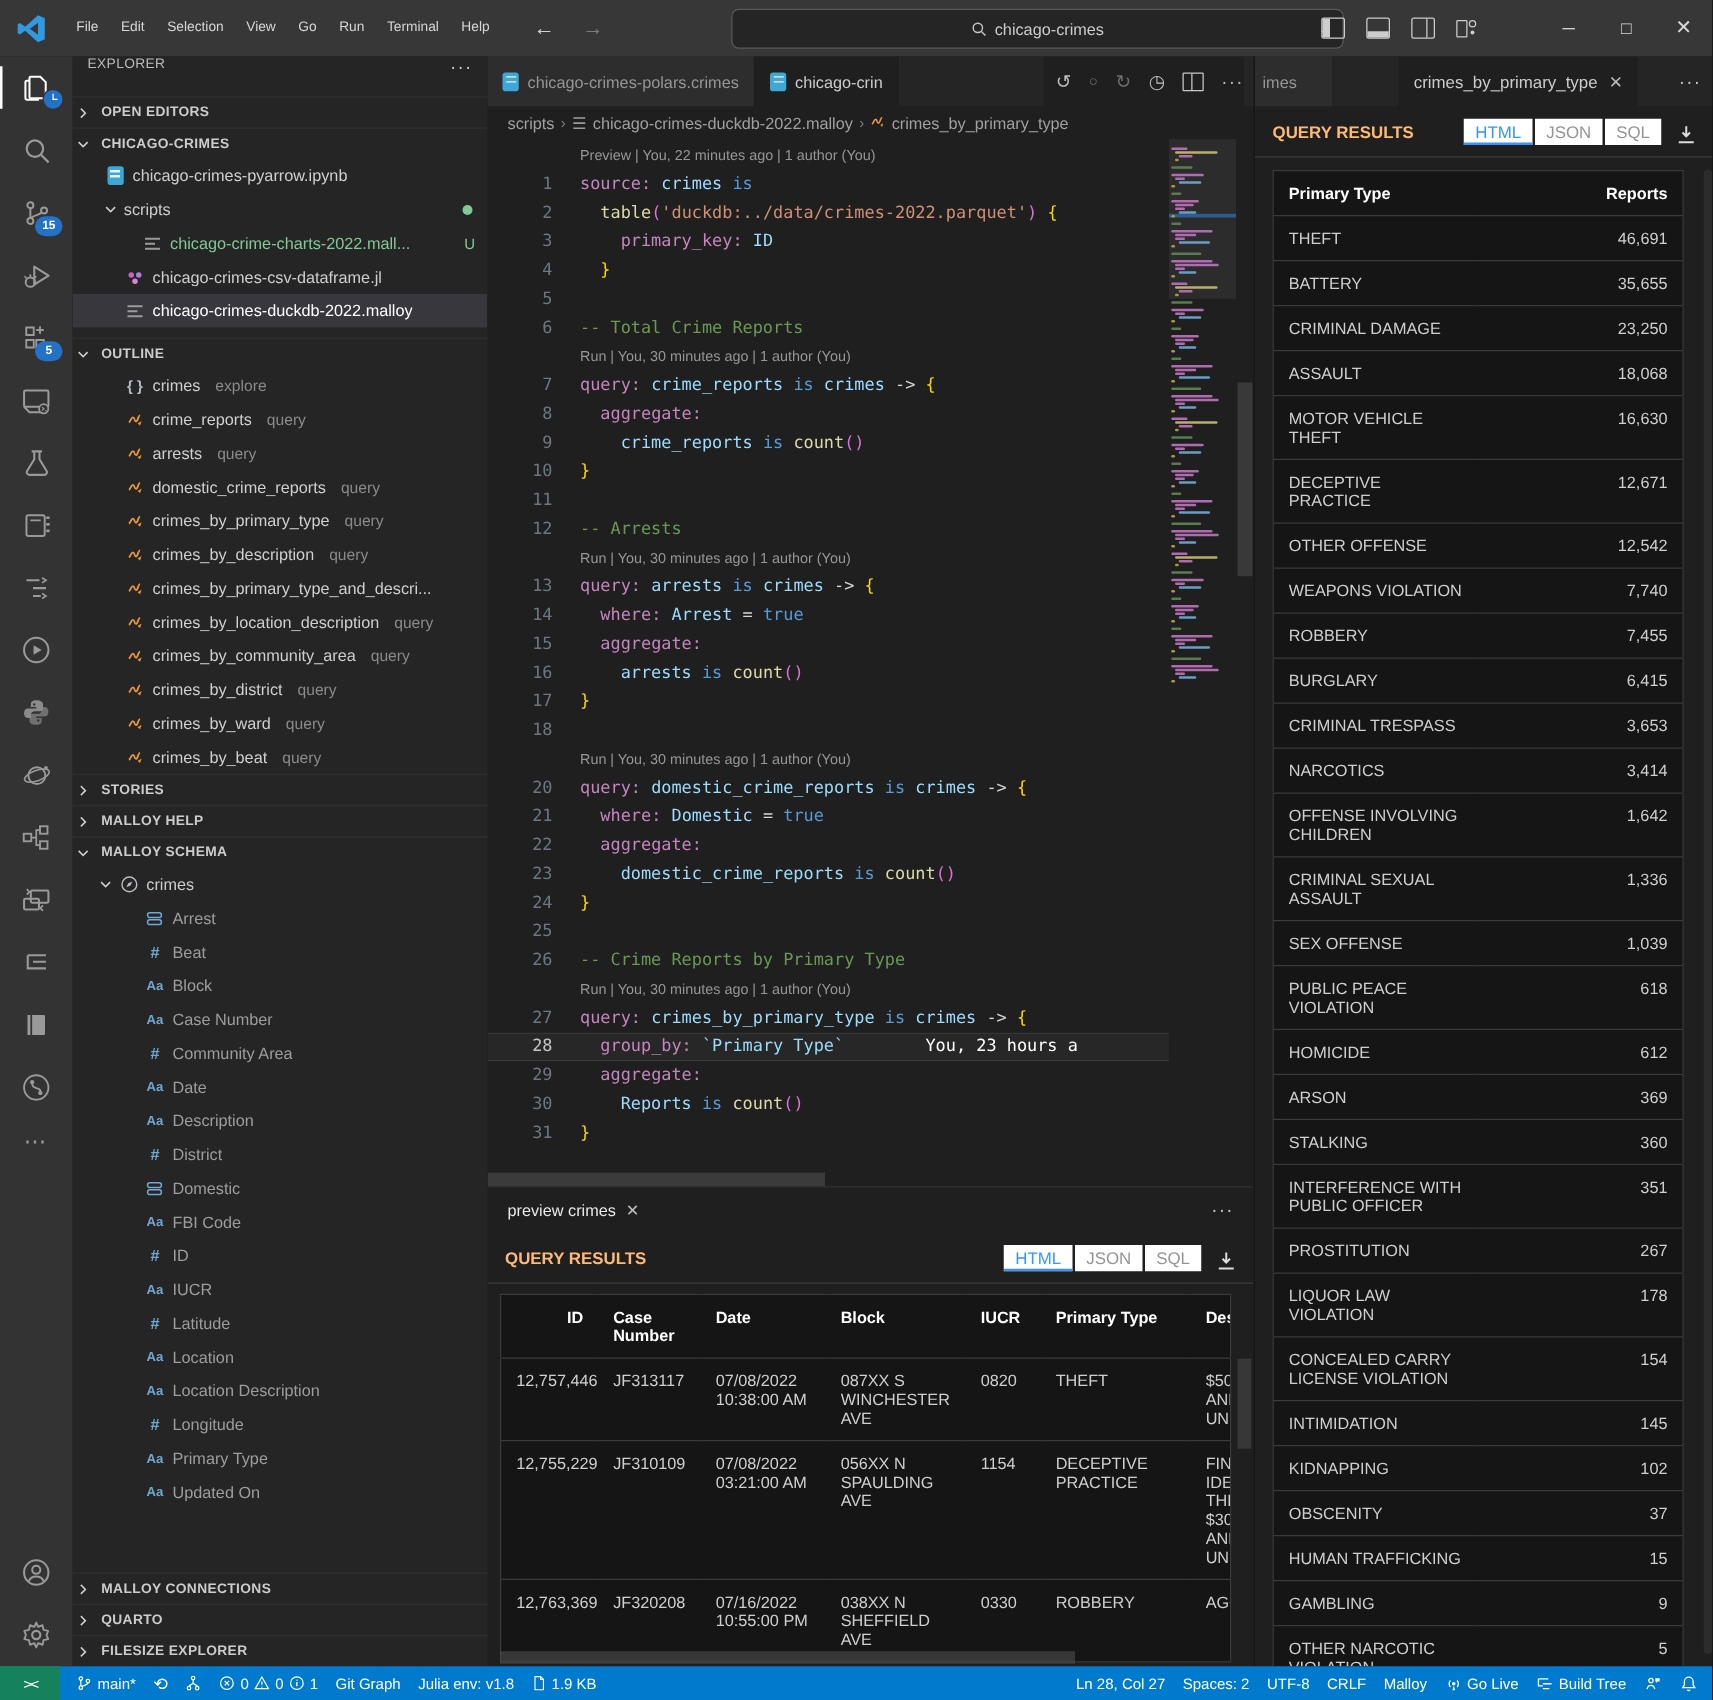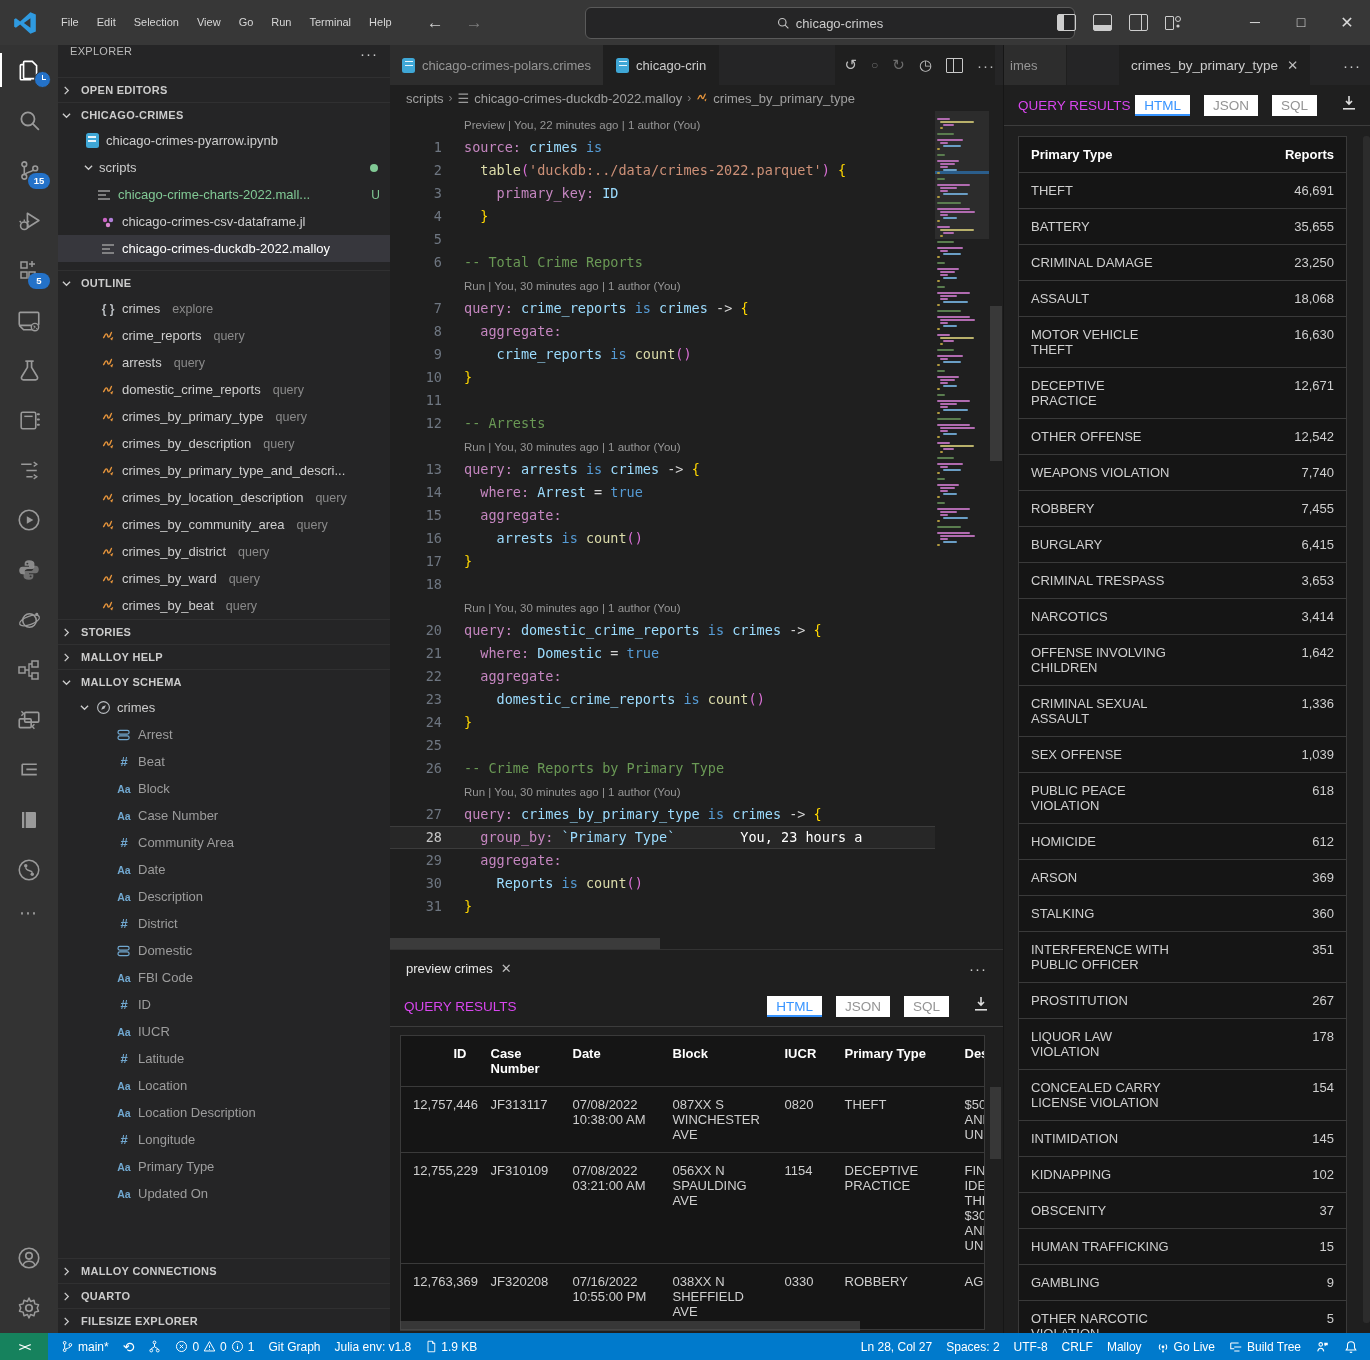--- a/index.html
+++ b/index.html
@@ -96,22 +96,22 @@
   .mm-bar{display:block;height:2px;border-radius:1px}
   #v-scrollbar{position:absolute;right:0;top:0;bottom:0;width:14px}
   #v-scrollbar .slider{position:absolute;left:1px;right:1px;top:195px;height:155px;background:#4f4f4f;opacity:.55}
   #h-scrollbar{position:absolute;left:0;bottom:0;height:11px;width:270px;background:#4f4f4f;opacity:.6}
   
   #bottompanel{height:383px;flex:none;border-top:1px solid #333;display:flex;flex-direction:column;position:relative;background:#1f1f1f}
   #paneltabs{height:36px;display:flex;align-items:center;padding:0 16px;flex:none;color:#e7e7e7}
   #paneltabs .x{margin-left:8px;color:#bdbdbd}
   #paneltabs .dots{margin-left:auto;color:#ccc;font-size:15px;letter-spacing:1px}
   .wv-head{height:40px;display:flex;align-items:center;padding:0 14px;flex:none;border-bottom:1px solid #3c3c3c}
-  .wv-title{font-weight:normal;color:#d946ef;font-size:13.5px}
-  .wv-btns{display:flex;align-items:flex-start;margin-left:auto;gap:14px}
+  .wv-title{font-weight:bold;color:#fdba74;font-size:13.5px}
+  .wv-btns{display:flex;align-items:flex-end;margin-left:auto;gap:2px}
   .wv-btn{background:#fff;color:#949494;font-size:13.5px;padding:3px 9px;border:none;font-family:"Liberation Sans",sans-serif}
   .wv-btn.active{color:#3794ff;box-shadow:inset 0 -2px 0 #3794ff;background:#fff}
   .dl-icon{margin-left:10px}
   #pv-tablewrap{flex:1 1 auto;overflow:hidden;position:relative;padding:8px 18px 0 10px}
   table.res{border-collapse:collapse;background:#151515;border:1px solid #3a3a3a;width:100%;table-layout:fixed}
   table.res th,table.res td{border-bottom:1px solid #3a3a3a;padding:10px 12px;text-align:left;font-size:13px;color:#cfcfcf;vertical-align:top;overflow:hidden}
   table.res th{color:#fff;font-weight:bold}
   .coln{text-align:right !important}
   #pv-vscroll{position:absolute;right:2px;top:60px;width:11px;height:72px;background:#4f4f4f;opacity:.5}
   #pv-hscroll{position:absolute;left:10px;bottom:2px;height:10px;width:460px;background:#4f4f4f;opacity:.6}
@@ -333,21 +333,21 @@
           </span>
           <span class="lbl">chicago-crimes-pyarrow.ipynb</span>
         </div>
         <div class="trow" style="padding-left: 26px;">
           <span><svg style="transform:rotate(90deg)" width="9" height="9" viewBox="0 0 10 10">
               <path d="M3 1l4 4-4 4" fill="none" stroke="#ccc" stroke-width="1.4"></path>
             </svg></span>
           <span class="lbl" style="color: rgb(204, 204, 204);">scripts</span>
           <span class="dot"></span>
         </div>
-        <div class="trow mod" style="padding-left: 38px;">
+        <div class="trow mod" style="padding-left: 56px;">
           <span class="ficon">
             <svg width="14" height="12" viewBox="0 0 14 12">
               <path d="M1 2h12M1 6h8M1 10h12" stroke="#9a9a9a" stroke-width="1.6"></path>
             </svg>
           </span>
           <span class="lbl">chicago-crime-charts-2022.mall...</span>
           <span class="badge-u">U</span>
         </div>
         <div class="trow" style="padding-left: 42px;">
           <span class="ficon">

